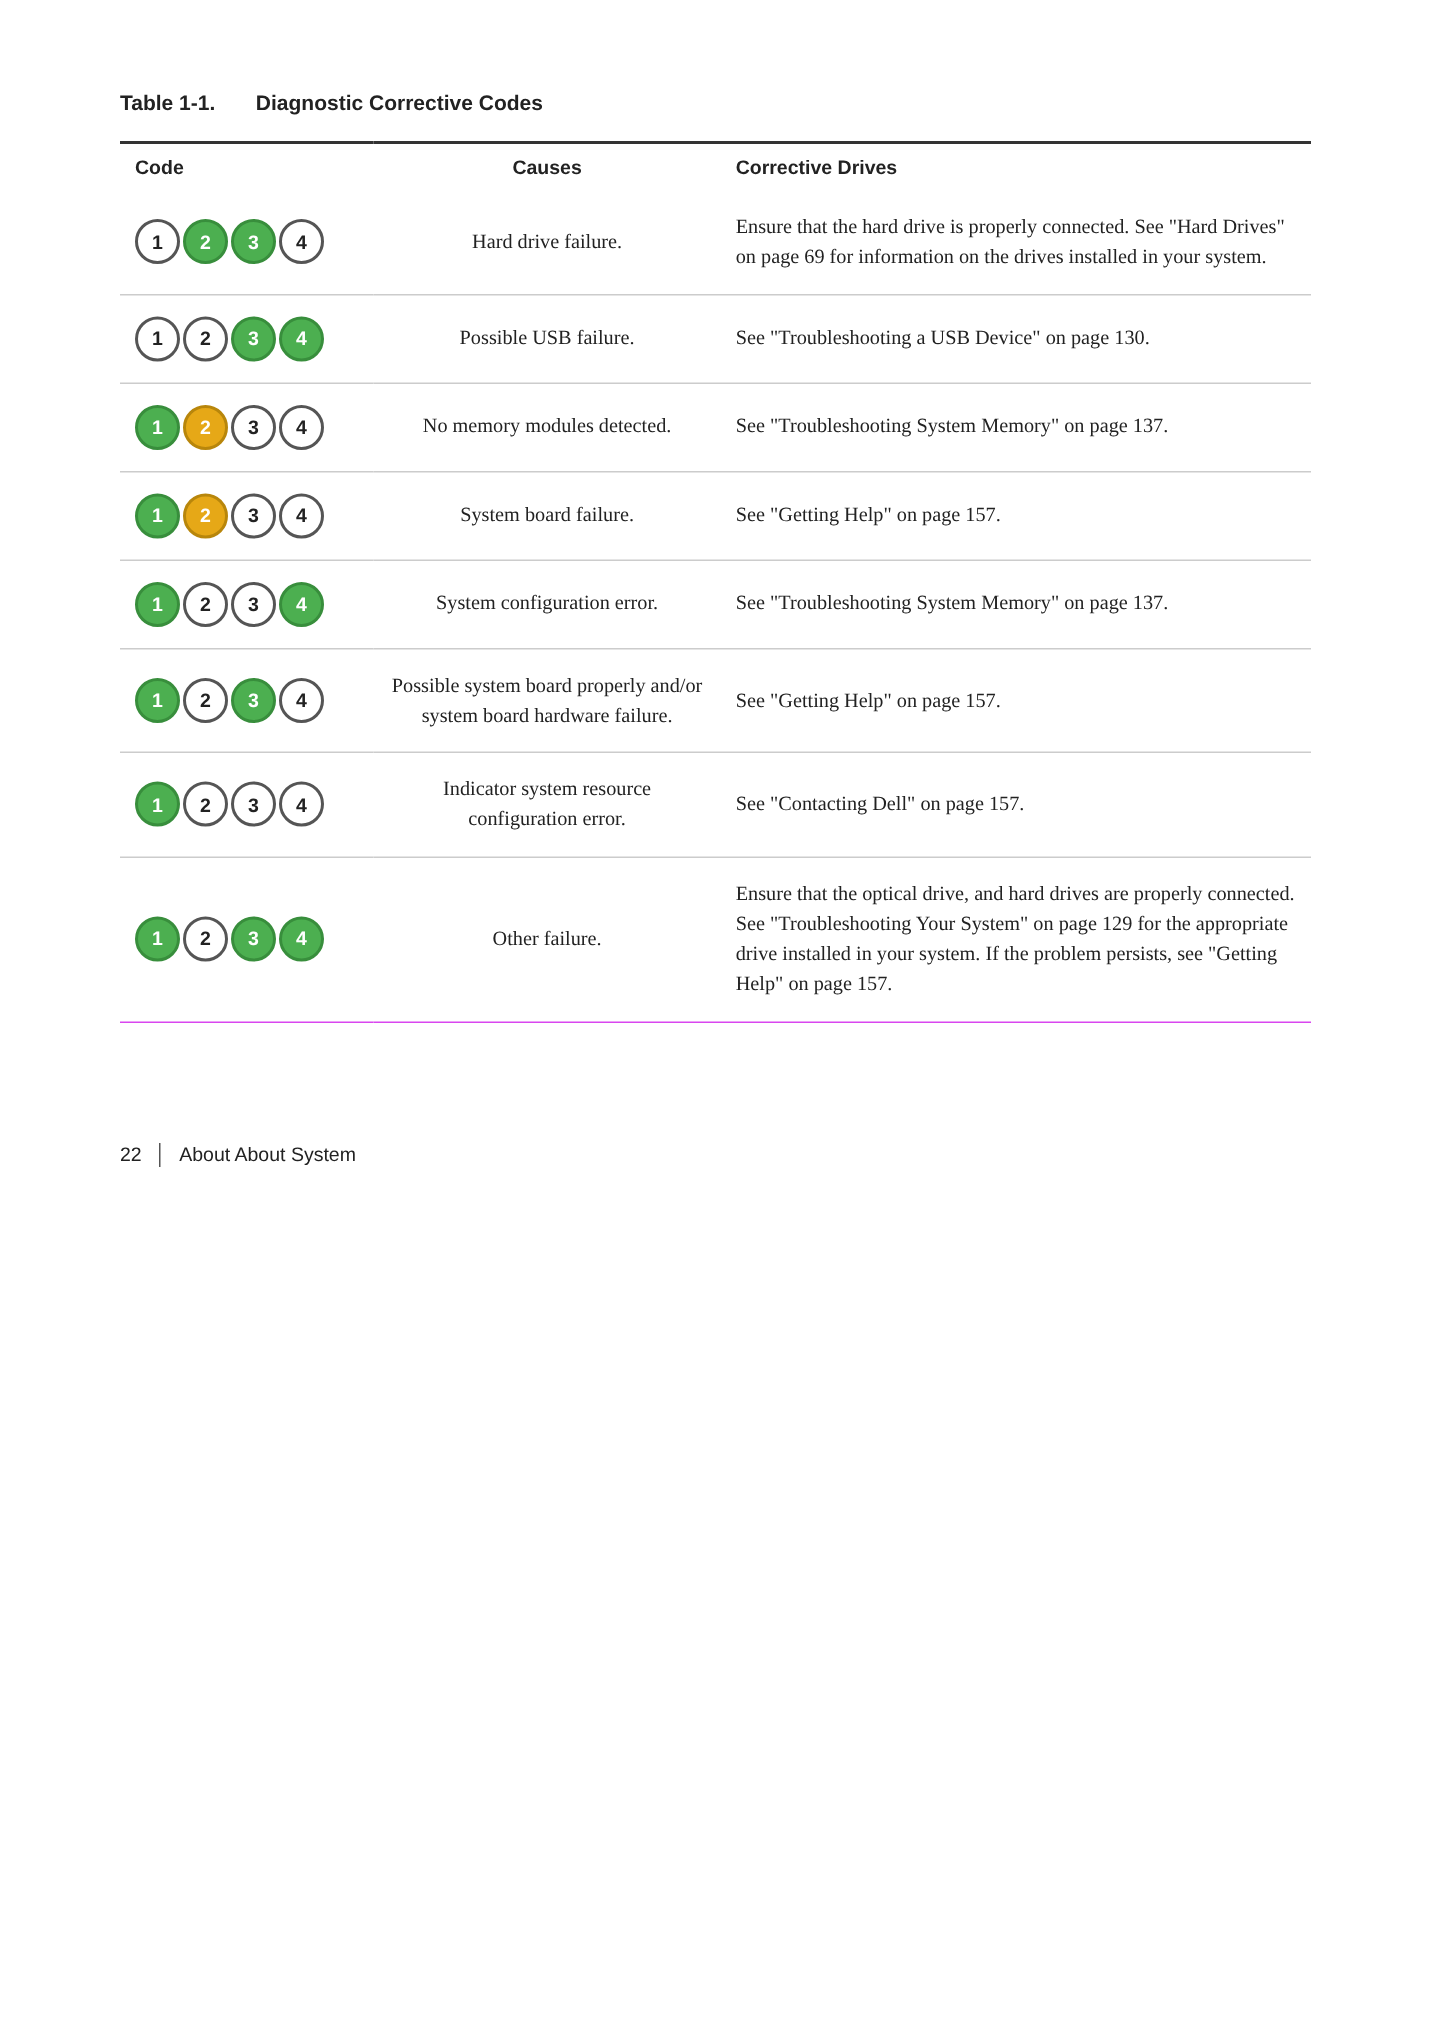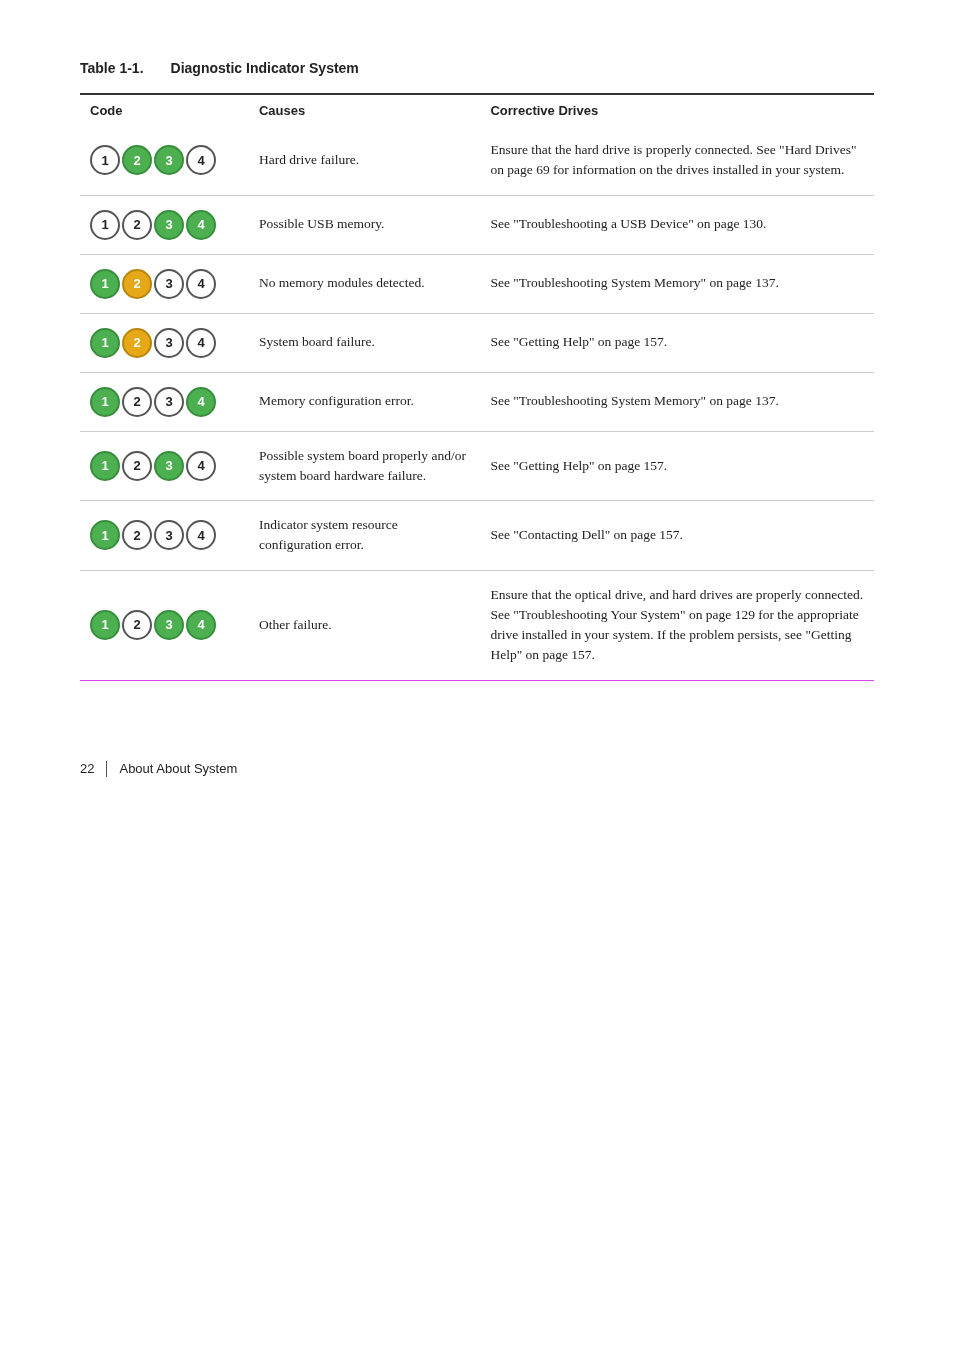--- a/index.html
+++ b/index.html
@@ -47,20 +47,21 @@
       border-bottom: none;
     }
 
     .code-cell {
       width: 140px;
       white-space: nowrap;
     }
 
     .causes-cell {
       width: 200px;
+      text-align: center;
     }
 
     .action-cell {
       width: 340px;
     }
 
     
     .led-group {
       display: flex;
       align-items: center;
@@ -100,21 +101,21 @@
     }
   </style>
 </head>
 <body>
 
 
 
 <div>
   <span style="font-weight:bold; font-family:Arial,sans-serif; font-size:14px;margin-top:11px;">Table 1-1.</span>
   <span style="display:inline-block; width:20px;"></span>
-  <span style="font-weight:bold; font-family:Arial,sans-serif; font-size:14px;">Diagnostic Indicator System</span>
+  <span style="font-weight:bold; font-family:Arial,sans-serif; font-size:14px;">Diagnostic Corrective Codes</span>
 </div>
 
 <br>
 
 <table>
   <thead>
     <tr>
       <th class="code-cell">Code</th>
       <th class="causes-cell">Causes</th>
       <th class="action-cell">Corrective Drives</th>
@@ -135,21 +136,21 @@
       </tr>
       <tr>
         <td class="code-cell">
           <div class="led-group">
             <span class="led led-off">1</span>
             <span class="led led-off">2</span>
             <span class="led led-green">3</span>
             <span class="led led-green">4</span>
           </div>
         </td>
-        <td class="causes-cell">Possible USB memory.</td>
+        <td class="causes-cell">Possible USB failure.</td>
         <td class="action-cell">See "Troubleshooting a USB Device" on page 130.</td>
       </tr>
       <tr>
         <td class="code-cell">
           <div class="led-group">
             <span class="led led-green">1</span>
             <span class="led led-amber">2</span>
             <span class="led led-off">3</span>
             <span class="led led-off">4</span>
           </div>
@@ -171,21 +172,21 @@
       </tr>
       <tr>
         <td class="code-cell">
           <div class="led-group">
             <span class="led led-green">1</span>
             <span class="led led-off">2</span>
             <span class="led led-off">3</span>
             <span class="led led-green">4</span>
           </div>
         </td>
-        <td class="causes-cell">Memory configuration error.</td>
+        <td class="causes-cell">System configuration error.</td>
         <td class="action-cell">See "Troubleshooting System Memory" on page 137.</td>
       </tr>
       <tr>
         <td class="code-cell">
           <div class="led-group">
             <span class="led led-green">1</span>
             <span class="led led-off">2</span>
             <span class="led led-green">3</span>
             <span class="led led-off">4</span>
           </div>

